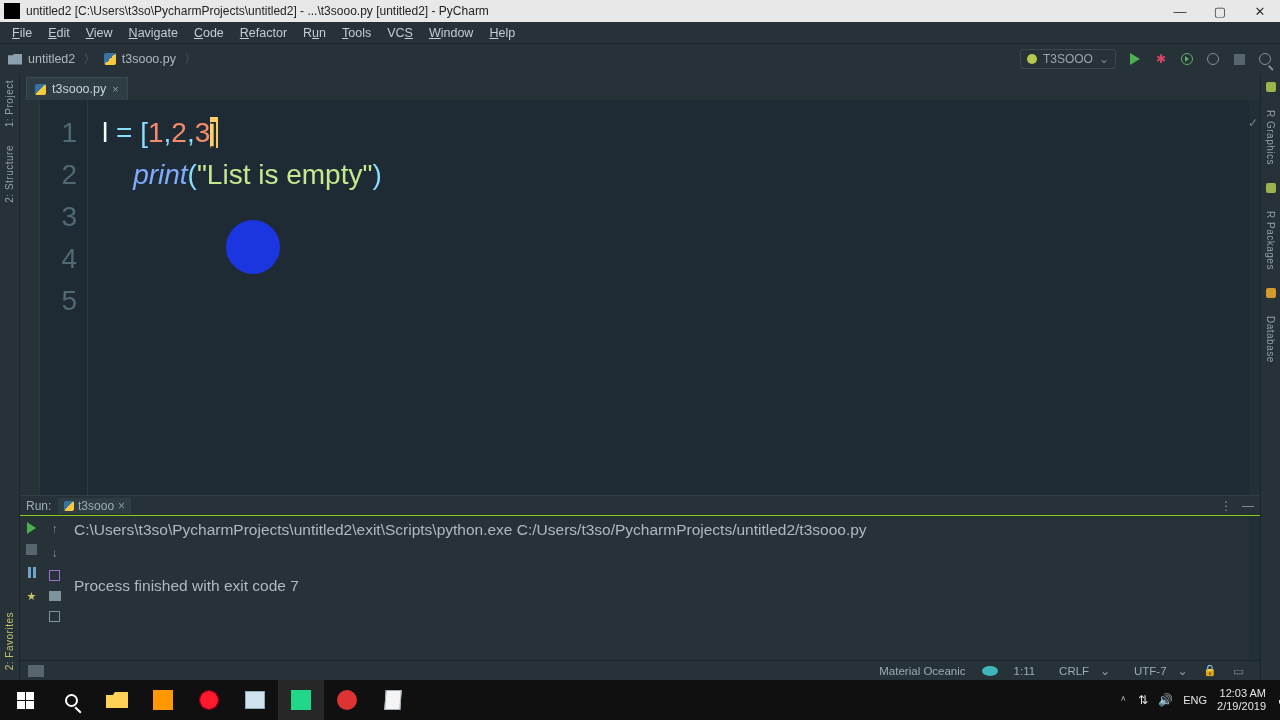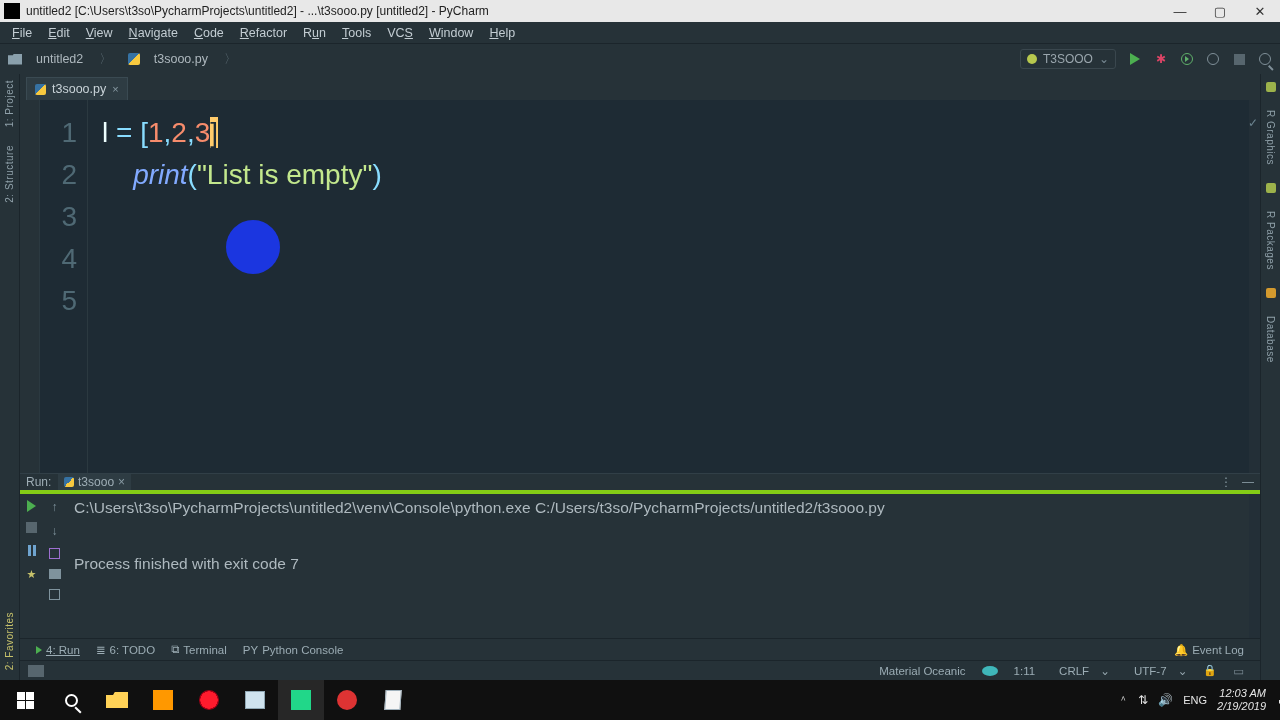--- a/index.html
+++ b/index.html
@@ -11,21 +11,21 @@
   .titlebar .title { flex: 1; padding-left: 2px; }
   .titlebar .winbtn { width: 40px; height: 22px; display:flex; align-items:center; justify-content:center; font-size:13px; color:#333; }
 
   
   .menubar { height: 22px; background: #263238; display: flex; align-items: center; padding: 0 4px; font-size: 12.5px; color: #c3cdd3; border-bottom:1px solid #1b252b;}
   .menubar span { padding: 2px 8px; cursor: default; }
   .menubar span u { text-decoration: underline; }
 
   
   .navbar { height: 30px; background: #263238; display: flex; align-items: center; padding: 0 8px; font-size: 12.5px; color: #aeb8be; }
-  .navbar .crumb { display:flex; align-items:center; gap:14px;}
+  .navbar .crumb { display:flex; align-items:center; gap:6px;}
   .navbar .crumb .sep { color:#5a6a72; margin: 0 2px; }
   .navbar .crumb .folder-icon{ width:14px;height:11px;background:#8aa0ac;display:inline-block;clip-path:polygon(0 15%,35% 15%,42% 0,100% 0,100% 100%,0 100%); }
   .navbar .crumb .py-icon{ width:12px;height:12px;border-radius:2px;background:linear-gradient(135deg,#3672a3 50%,#f7c93f 50%);display:inline-block;}
   .navbar .right { margin-left: auto; display:flex; align-items:center; gap:12px;}
   .run-config { display:flex;align-items:center; padding:2px 6px;border:1px solid #3a474e;border-radius:3px; gap:6px; font-size:12px; color:#9aa6ad;}
   .run-config .yg{width:10px;height:10px;border-radius:50%;background:#b7c84e;}
   .run-config .dd{color:#778993;}
   .tb-icon { width:14px;height:14px; display:inline-flex;align-items:center;justify-content:center;}
   .tb-run{ width:0;height:0;border-left:10px solid #4caf50;border-top:6px solid transparent;border-bottom:6px solid transparent;}
   .tb-bug{ color:#d46; font-size:12px;}
@@ -61,21 +61,21 @@
   .code .op{ color:#89ddff;}
   .code .str{ color:#c3e88d;}
   .code .id{ color:#eeffff;}
   .code .cursor{ background:#ffcb6b; color:#1e2b34; }
   .bluecircle{ position:absolute; width:54px; height:54px; border-radius:50%; background:#1b36e0; left:138px; top:120px;}
   .editor-scrolltrack{ position:absolute; right:0; top:0; width:11px; height:100%; background:#232f37;}
   .check{ position:absolute; right:2px; top:2px; color:#6b838f; font-size:12px;}
 
   
   .runwin { height:165px; border-top:1px solid #313f47; background:#263238; display:flex; flex-direction:column;}
-  .runwin .hdr{ height:20px; display:flex; align-items:center; font-size:12px; color:#9eadb5; padding:0 6px; border-bottom:4px solid #84cc16;}
+  .runwin .hdr{ height:20px; display:flex; align-items:center; font-size:12px; color:#9eadb5; padding:0 6px; border-bottom:1px solid #84cc16;}
   .runwin .hdr .tab2{ background:#2e3c43; padding:1px 6px; display:flex; align-items:center; gap:4px;}
   .runwin .hdr .tab2 .py-icon{ width:10px;height:10px;border-radius:2px;background:linear-gradient(135deg,#3672a3 50%,#f7c93f 50%);display:inline-block;}
   .runwin .hdr .right{ margin-left:auto; display:flex; gap:10px; color:#889aa3;}
   .runwin .body { flex:1; display:flex;}
   .run-left{ width:46px; display:flex;}
   .run-left .col{ width:23px; display:flex; flex-direction:column; align-items:center; padding-top:6px; gap:10px;}
   .ri{ width:14px;height:14px;display:inline-flex;align-items:center;justify-content:center;}
   .ri.play{ width:0;height:0;border-left:9px solid #4caf50;border-top:6px solid transparent;border-bottom:6px solid transparent;}
   .ri.stop-solid{width:11px;height:11px;background:#57666e;}
   .ri.pause{display:flex;gap:2px;} .ri.pause span{width:3px;height:11px;background:#6fa4cf;}
@@ -112,21 +112,21 @@
   .search-ico{ width:13px;height:13px;border:2px solid #fff;border-radius:50%;position:relative;}
   .search-ico::after{content:"";position:absolute;right:-6px;bottom:-6px;width:8px;height:2px;background:#fff;transform:rotate(45deg);}
   .folder-ico{ width:22px;height:16px;background:#ffd257;clip-path:polygon(0 18%,32% 18%,40% 0,100% 0,100% 100%,0 100%);}
   .subl-ico{ width:20px;height:20px;background:#ff9800;}
   .opera-ico{ width:20px;height:20px;border-radius:50%;background:radial-gradient(circle,#ff1b2d 60%,#a50016 62%);}
   .pc-ico{ width:20px;height:18px;background:#cfe3ef;border:1px solid #90a8b5;}
   .pycharm-ico{width:20px;height:20px;background:#21d789;}
   .obs-ico{ width:20px;height:20px;border-radius:50%;background:#d33;}
   .note-ico{ width:16px;height:20px;background:#f5f5f5;border:1px solid #9fb0bb; transform: skewX(-4deg);}
   .tray{ margin-left:auto; display:flex; align-items:center; color:#e6e6e6; font-size:11px; gap:10px; padding-right:2px;}
-  .tray .stack{ display:flex; flex-direction:column; align-items:flex-end; line-height:13px;font-style:italic;}
+  .tray .stack{ display:flex; flex-direction:column; align-items:flex-end; line-height:13px;}
   .tray .caret{ font-size:10px;}
   .tray .ico{ font-size:12px;}
   .talkbox{ width:18px;height:14px;background:#e6e6e6; position:relative;}
   .talkbox::after{content:"";position:absolute;left:3px;bottom:-4px;width:0;height:0;border-top:4px solid #e6e6e6;border-right:4px solid transparent;}
 </style>
 </head>
 <body>
 
 <div class="titlebar">
   <span class="appicon"></span>
@@ -244,41 +244,28 @@
           </div>
           <div class="col">
             <span class="ri up">↑</span>
             <span class="ri down">↓</span>
             <span class="ri note"></span>
             <span class="ri print"></span>
             <span class="ri box"></span>
           </div>
         </div>
         <div class="console">
-          <div>C:\Users\t3so\PycharmProjects\untitled2\venv\Console\python.exe C:/Users/t3so/PycharmProjects/untitled2/t3sooo.py</div>
+          <div>C:\Users\t3so\PycharmProjects\untitled2\exit\Scripts\python.exe C:/Users/t3so/PycharmProjects/untitled2/t3sooo.py</div>
           <div>&nbsp;</div>
           <div>Process finished with exit code 7</div>
           <div class="console-scroll"></div>
         </div>
       </div>
     </div>
 
-    <div class="bottombar">
-      <span class="bt">
-          <span class="tri"></span>
-          <u>4: Run</u>
-        </span>
-      <span class="bt">≣ <span>6: TODO</span></span>
-      <span class="bt">⧉ <span>Terminal</span></span>
-      <span class="bt">PY <span>Python Console</span></span>
-      <span class="right bt">
-          <span class="bell">🔔</span> 
-          <span>Event Log</span>
-        </span>
-    </div>
 
     <div class="statusbar">
       <span class="sq"></span>
       <span>Material Oceanic</span>
       <span class="dot"></span>
       <span>1:11</span>
       <span><span>CRLF</span> ⌄</span>
       <span><span>UTF-7</span> ⌄</span>
       <span class="lock">🔒</span>
       <span style="color:#7a8a93;">▭</span>

